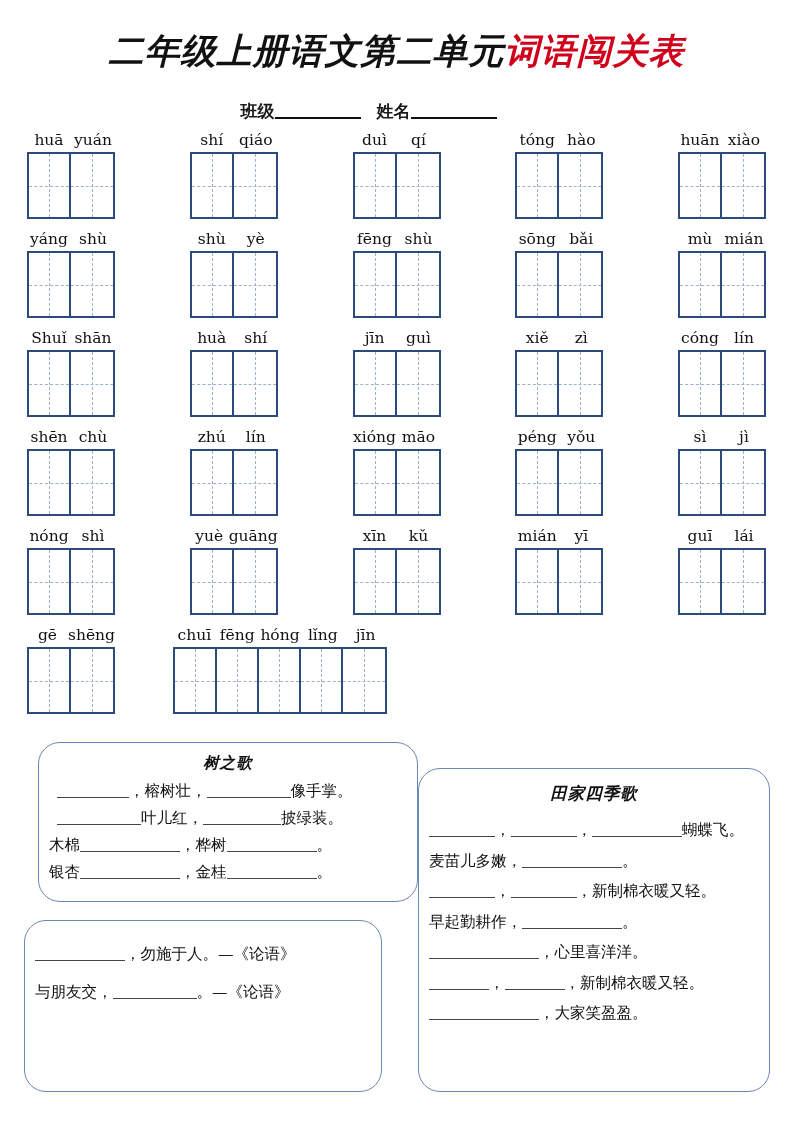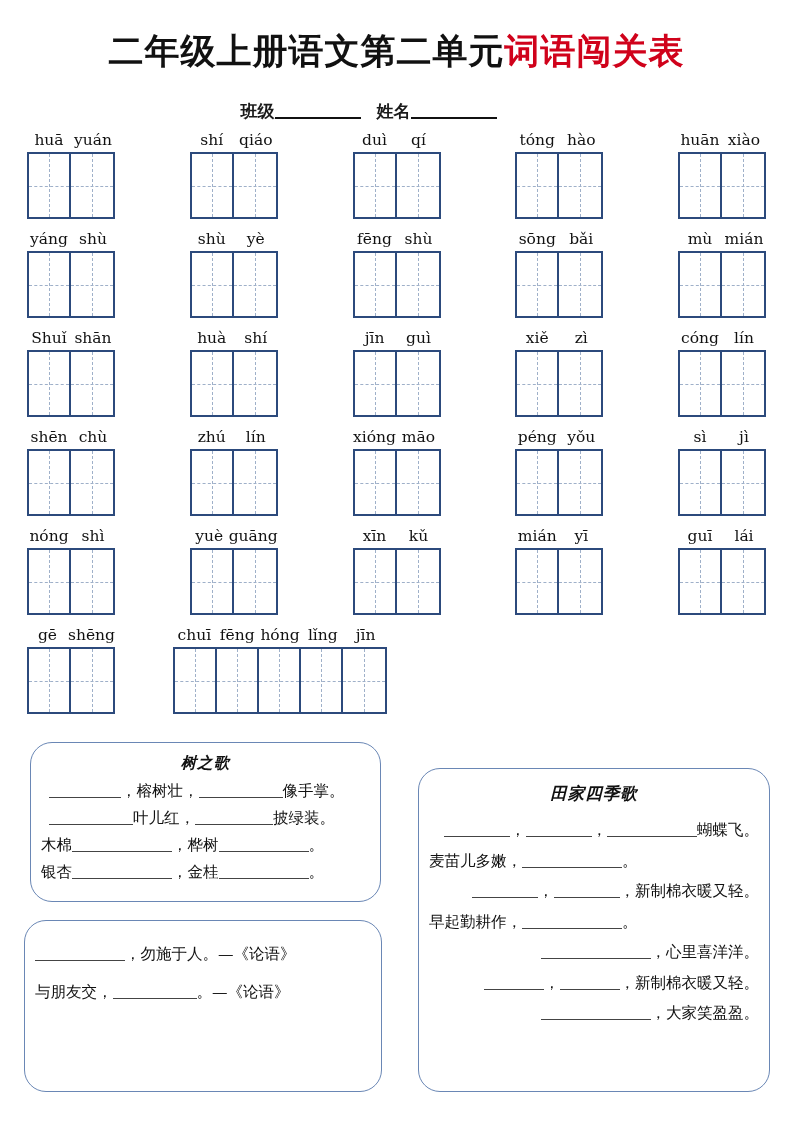--- a/index.html
+++ b/index.html
@@ -23,20 +23,21 @@
     left: 0;
     width: 793px;
     text-align: center;
     white-space: nowrap;
   }
   .title-text {
     font-family: "DejaVu Serif", "Liberation Serif", serif;
     font-size: 35px;
     font-weight: bold;
     letter-spacing: 1px;
+    font-style: italic;
   }
   .title-black { color: #111111; }
   .title-red { color: #d0021b; }
 
   
   .idline {
     position: absolute;
     top: 100px;
     left: 0;
     width: 793px;
@@ -152,37 +153,37 @@
     letter-spacing: 1px;
   }
   .rbox .line {
     font-size: 15.5px;
     line-height: 27px;
     color: #111;
     white-space: nowrap;
     padding: 0 10px;
   }
   .rbox .line.ind { padding-left: 18px; }
-  .rbox .line.right { text-align: right; }
+  .rbox .line.right { text-align: left; }
   .bl {
     display: inline-block;
     border-bottom: 1.5px solid #444;
     height: 14px;
     vertical-align: -2px;
   }
   .bl.w60  { width: 60px; }
   .bl.w66  { width: 66px; }
   .bl.w72  { width: 72px; }
   .bl.w78  { width: 78px; }
   .bl.w84  { width: 84px; }
   .bl.w90  { width: 90px; }
   .bl.w100 { width: 100px; }
   .bl.w110 { width: 110px; }
 
-  #box-shu    { left: 30px;  top: 742px;  width: 351px; height: 160px; }
+  #box-shu    { left: 38px;  top: 742px;  width: 380px; height: 160px; }
   #box-lunyu  { left: 24px;  top: 920px;  width: 358px; height: 172px; }
   #box-tian   { left: 418px; top: 768px;  width: 352px; height: 324px; }
 
   #box-tian .line { line-height: 30.5px; font-size: 15.5px; }
   #box-tian .box-title { margin-top: 14px; margin-bottom: 10px; font-size: 16.5px; }
   #box-lunyu .line { line-height: 38px; }
   #box-lunyu { padding-top: 14px; box-sizing: border-box; }
 </style>
 </head>
 <body>

